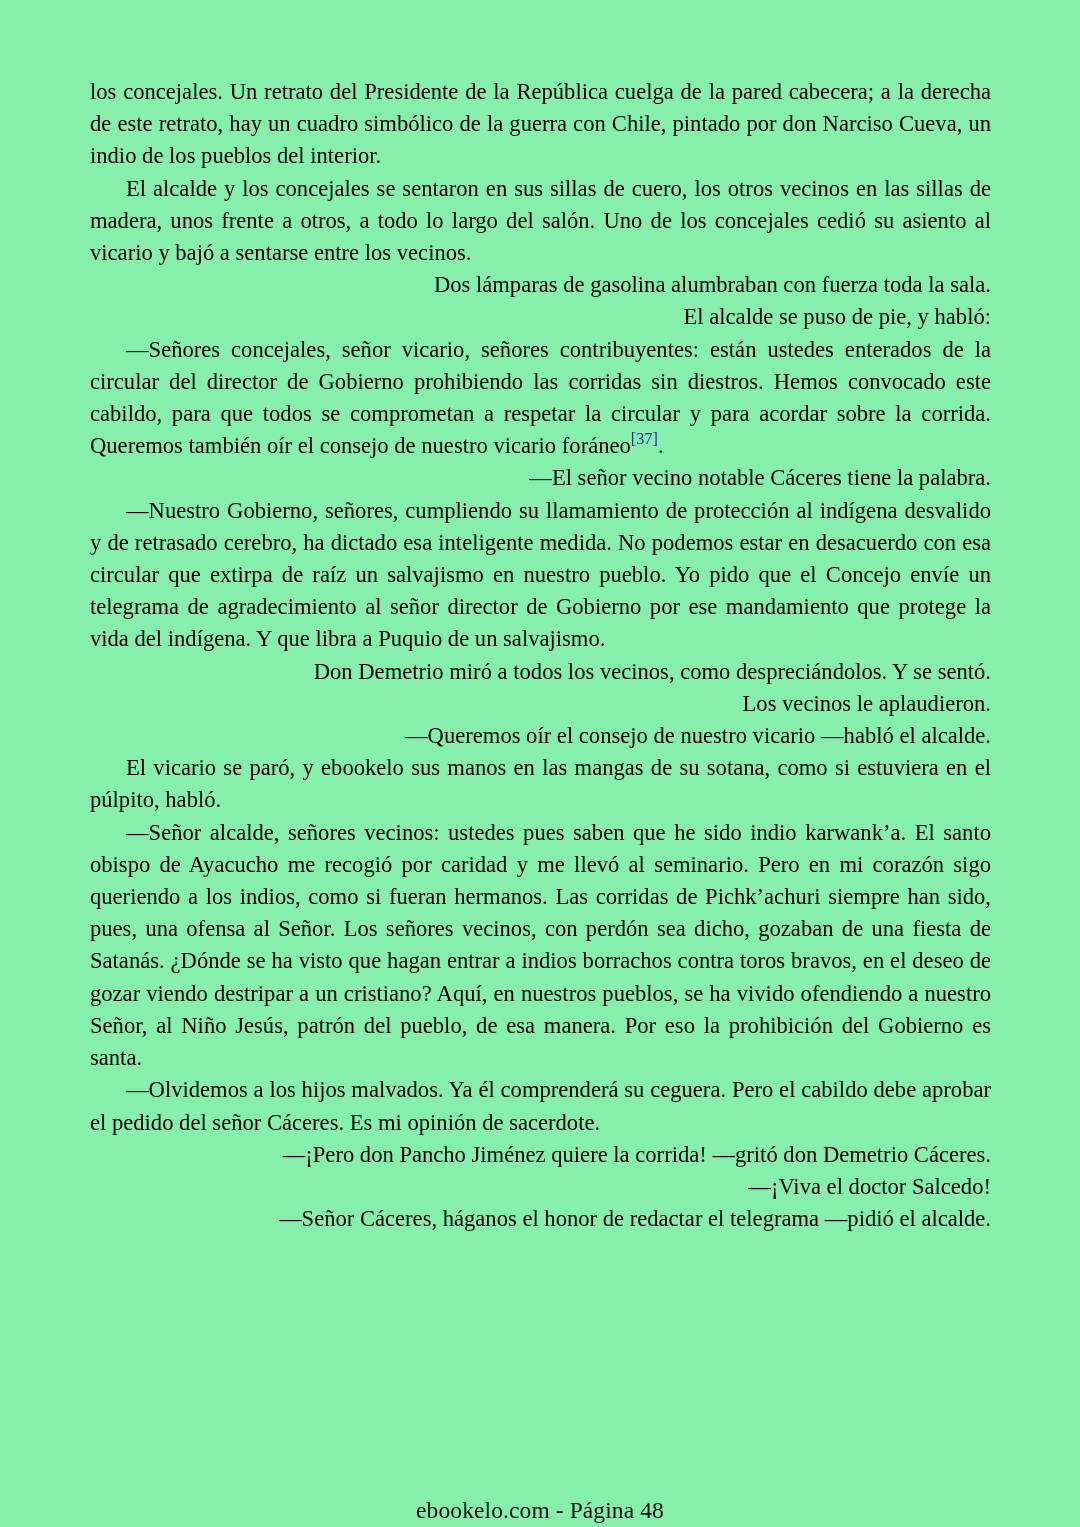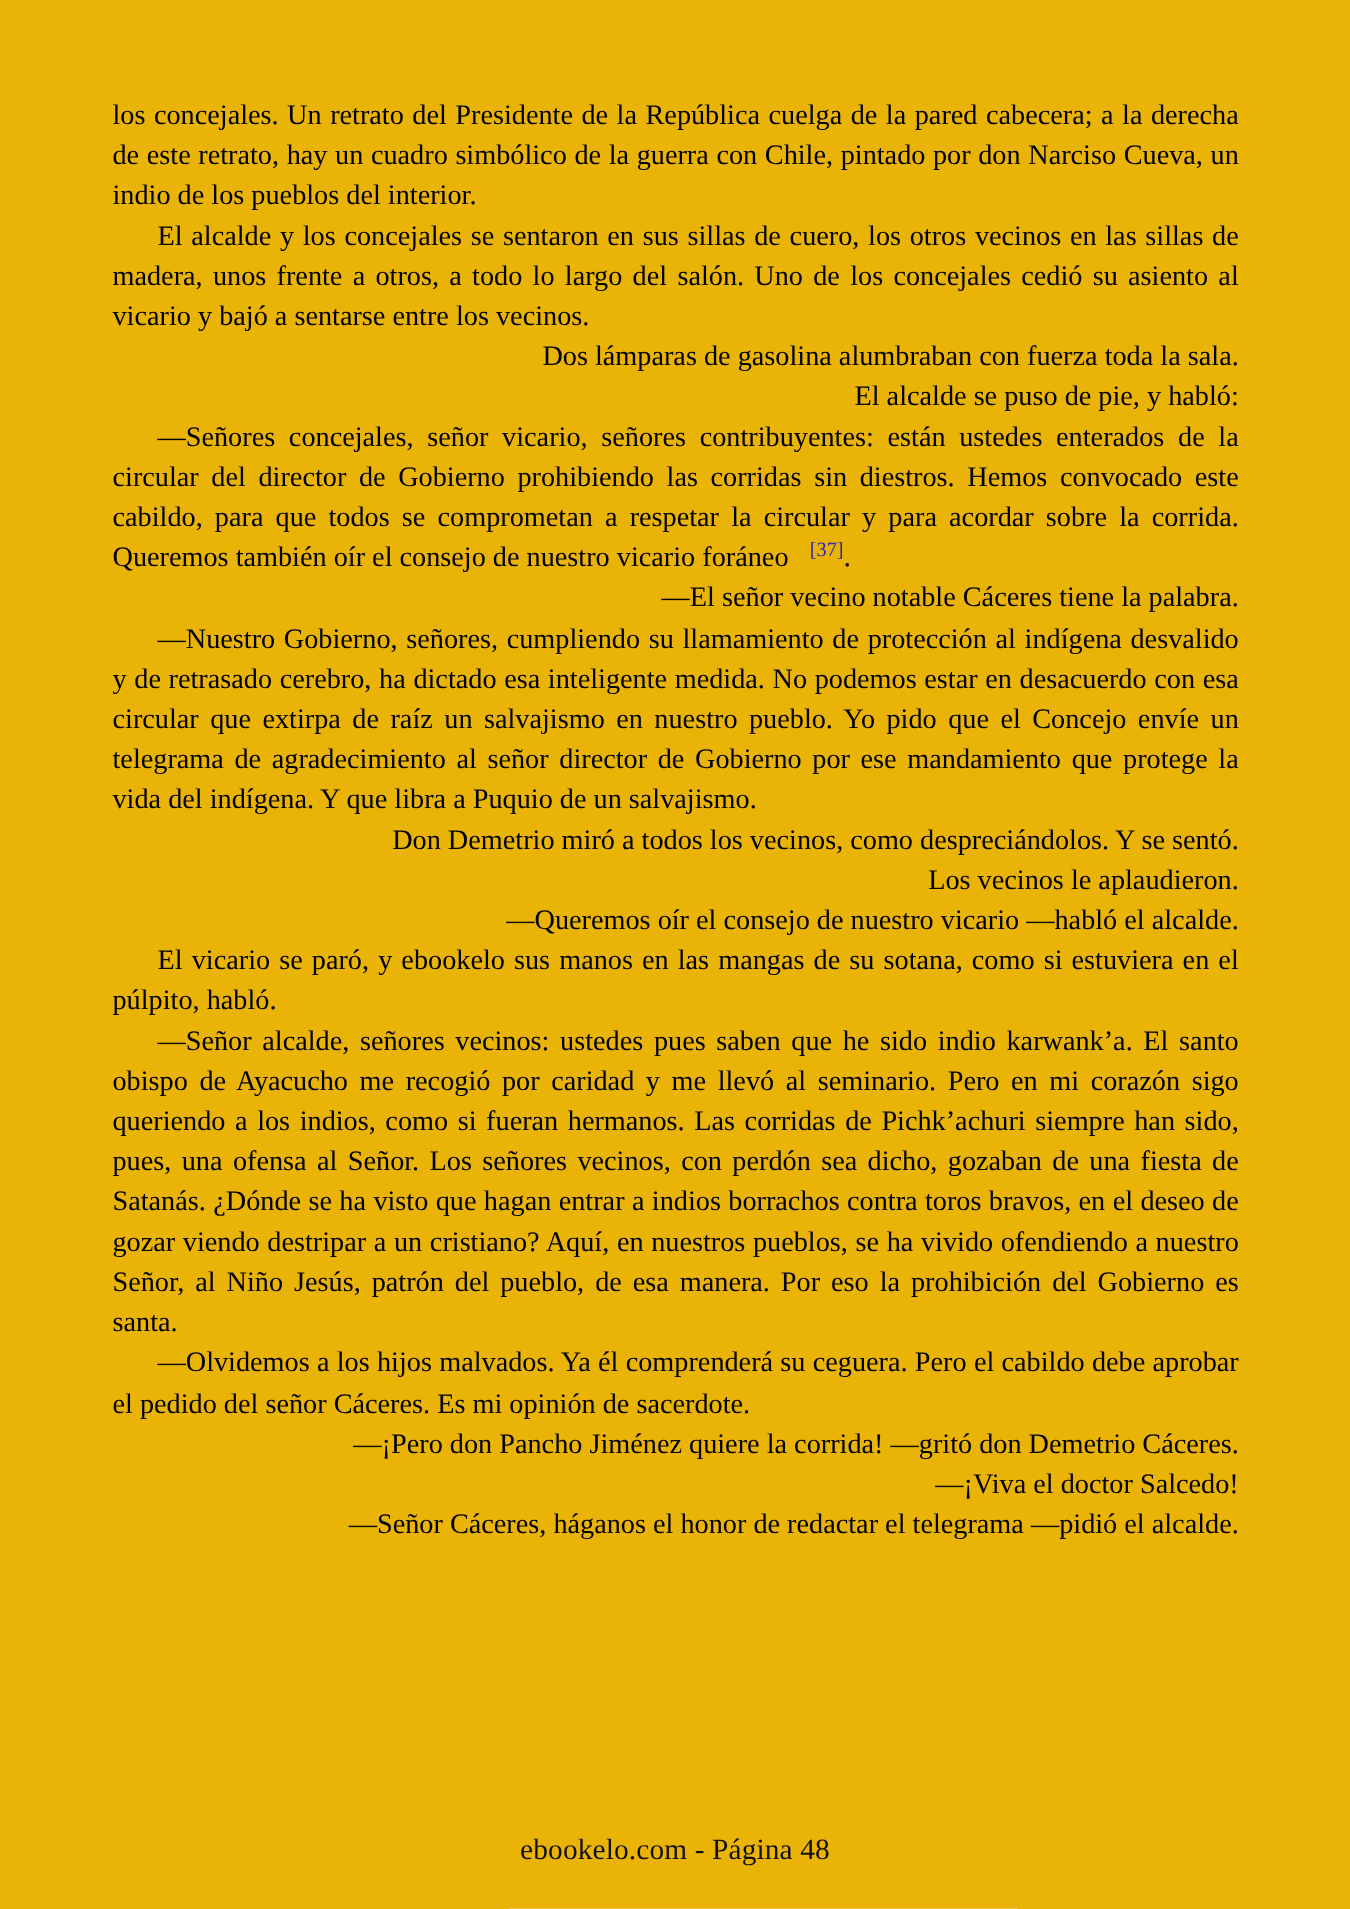--- a/index.html
+++ b/index.html
@@ -17,21 +17,21 @@
     color: #000000;
     -webkit-font-smoothing: antialiased;
   }
 
   #page {
     position: absolute;
     left: 0;
     top: 0;
     width: 1080px;
     height: 1527px;
-    background: #eab308;
+    background: #86efac;
   }
 
   #text-column {
     position: absolute;
     left: 90px;
     top: 76px;
     width: 901px;
   }
 
   p.para {
@@ -56,37 +56,37 @@
   p.para.nojustify {
     text-align: right;
   }
 
   sup.footnote-ref {
     font-size: 0.72em;
     line-height: 0;
     vertical-align: super;
     color: #2b2bab;
     letter-spacing: 0px;
-    margin-left: 17px;
   }
 
   #page-footer {
     position: absolute;
     left: 0;
     top: 1466px;
     width: 1080px;
     text-align: center;
   }
 
   #page-footer .footer-text {
     display: inline-block;
     font-size: 23.5px;
     line-height: 28px;
     color: #111111;
     letter-spacing: 0.1px;
+    margin-top: 30px;
   }
 </style>
 </head>
 <body>
 
 <div id="page">
 
   <div id="text-column">
 
     <p class="para continuation">los concejales. Un retrato del Presidente de la República cuelga de la pared cabecera; a la derecha de este retrato, hay un cuadro simbólico de la guerra con Chile, pintado por don Narciso Cueva, un indio de los pueblos del interior.</p>

